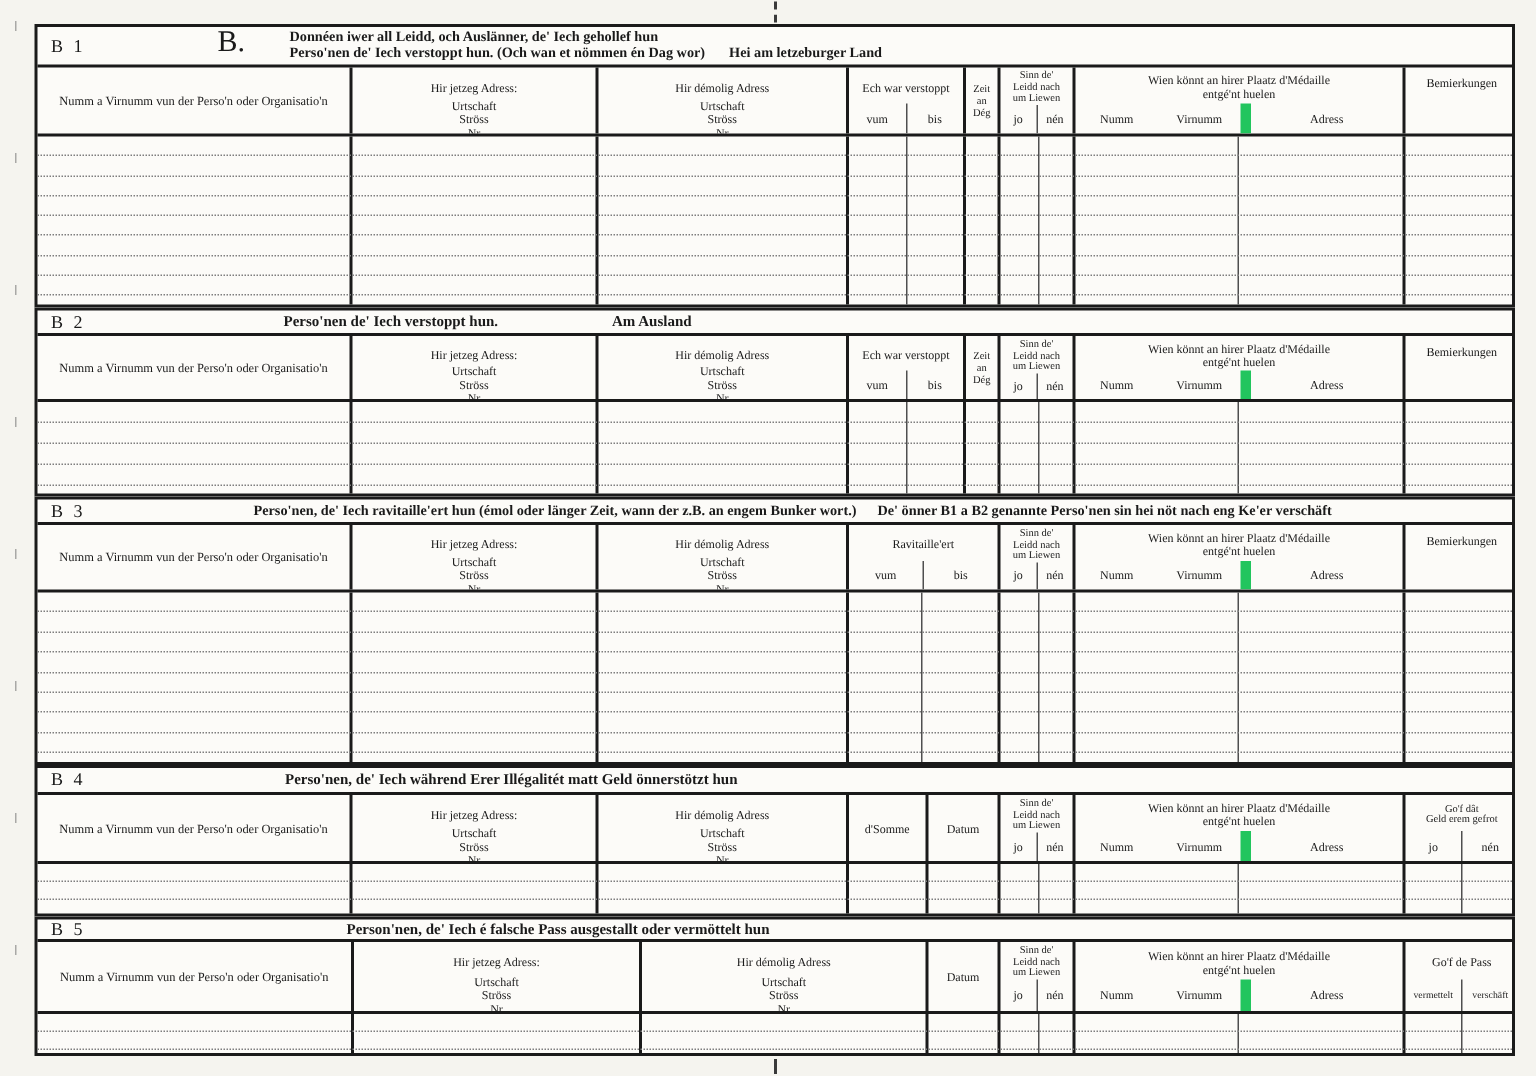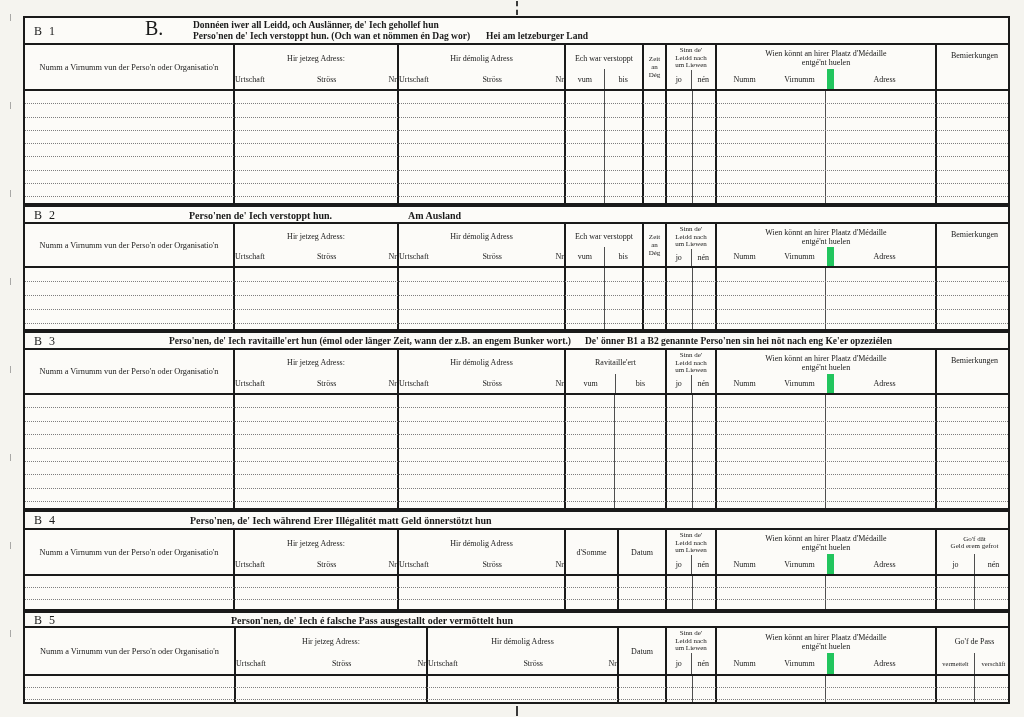--- a/index.html
+++ b/index.html
@@ -60,21 +60,21 @@
   .gb-d{grid-template-columns:208px 164px 167px 53px 48px 27px 23px 110px 110px 39px 38px;}
   .gb-e{grid-template-columns:209px 192px 191px 48px 27px 23px 110px 110px 39px 38px;}
 
   .bl{border-left:2px solid #1a1a1a;}
   .blt{border-left:1px solid #4f4f4f;}
 
   .hc{display:flex;flex-direction:column;box-sizing:border-box;text-align:center;overflow:hidden;}
   .hc .top{flex:1;display:flex;flex-direction:column;align-items:center;justify-content:center;
     font-size:8px;line-height:9px;padding:2px 2px 0 2px;}
   .hc .sub{height:45%;display:flex;align-items:stretch;font-size:8px;}
-  .sub.three{justify-content:space-between;padding:0 0;align-items:center;}
+  .sub.three{justify-content:center;padding:0 0;align-items:center;flex-direction:column;}
   .sub.split2>span{flex:1;display:flex;align-items:center;justify-content:center;}
   .sub .dv{border-left:1px solid #4f4f4f;}
   .sub.wien>span{display:flex;align-items:center;justify-content:center;}
   .sub.wien .w1{flex:0 0 55px}
   .sub.wien .w2{flex:0 0 55px}
   .sub.wien .w3{flex:1;border-left:7px solid #22c55e;}
   .hc.namecell{justify-content:center;font-size:8.3px;padding:0 5px;}
   .hc.namecell span{display:block}
   .hc.bem{justify-content:flex-start;padding-top:6px;font-size:8px;}
   .hc.mid{justify-content:center;font-size:8px;}
@@ -281,21 +281,21 @@
           <div></div>
           <div></div>
           <div></div>
         </div>
     </div>
   </div>
 
   <div class="sec s3">
     <div class="titlebar">
       <span class="sec-label">B 3</span>
-      <span class="t-line t-b3"><span>Perso'nen, de' Iech ravitaille'ert hun (émol oder länger Zeit, wann der z.B. an engem Bunker wort.)</span><span class="t-right">De' önner B1 a B2 genannte Perso'nen sin hei nöt nach eng Ke'er opzeziélen</span></span>
+      <span class="t-line t-b3"><span>Perso'nen, de' Iech ravitaille'ert hun (émol oder länger Zeit, wann der z.B. an engem Bunker wort.)</span><span class="t-right">De' önner B1 a B2 genannte Perso'nen sin hei nöt nach eng Ke'er verschäft</span></span>
     </div>
     <div class="hdr g-c">
       <div class="hc namecell">
           <span>Numm a Virnumm vun der Perso'n oder Organisatio'n</span>
         </div>
       <div class="hc bl">
         <div class="top">Hir jetzeg Adress:</div>
         <div class="sub three">
             <span>Urtschaft</span>
             <span>Ströss</span>

